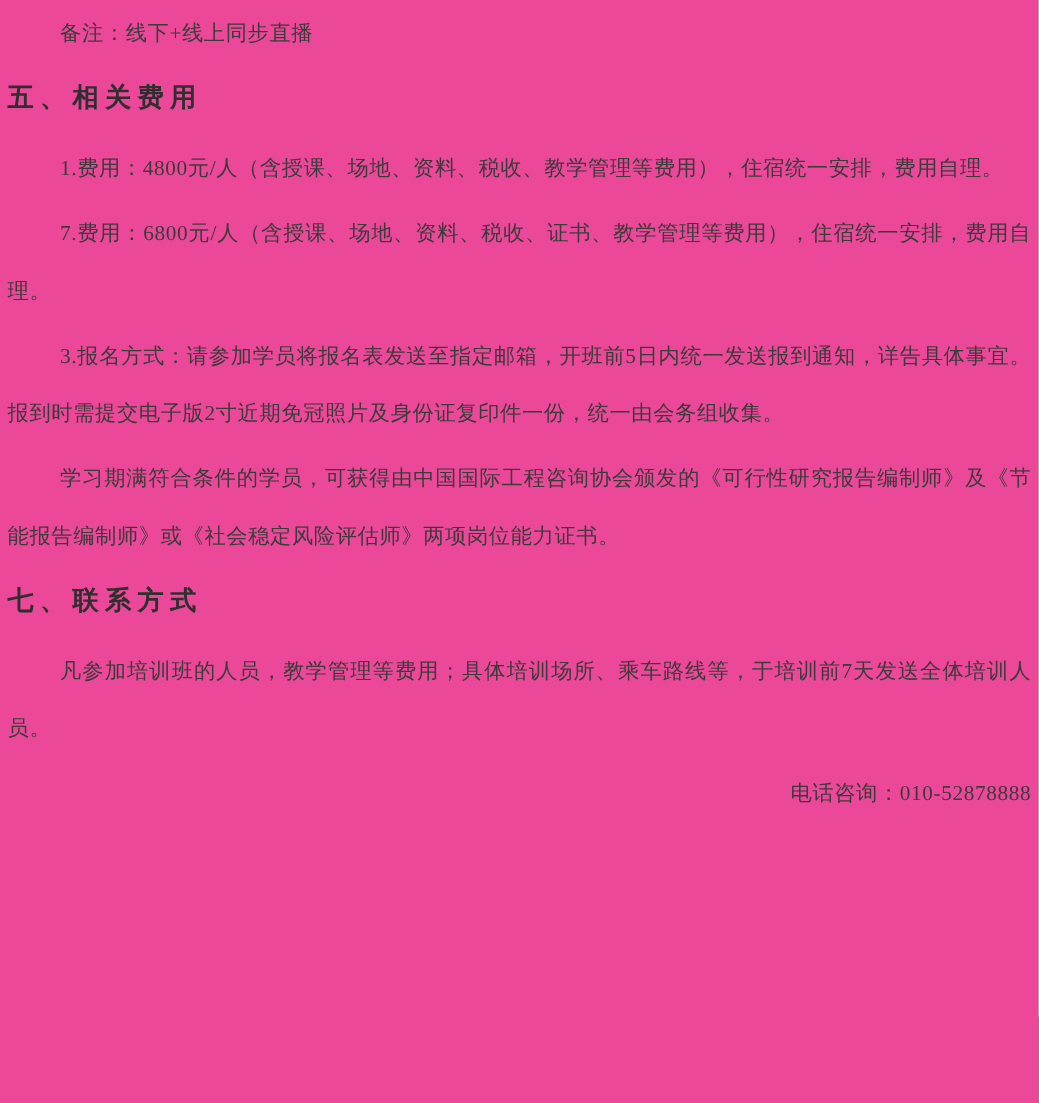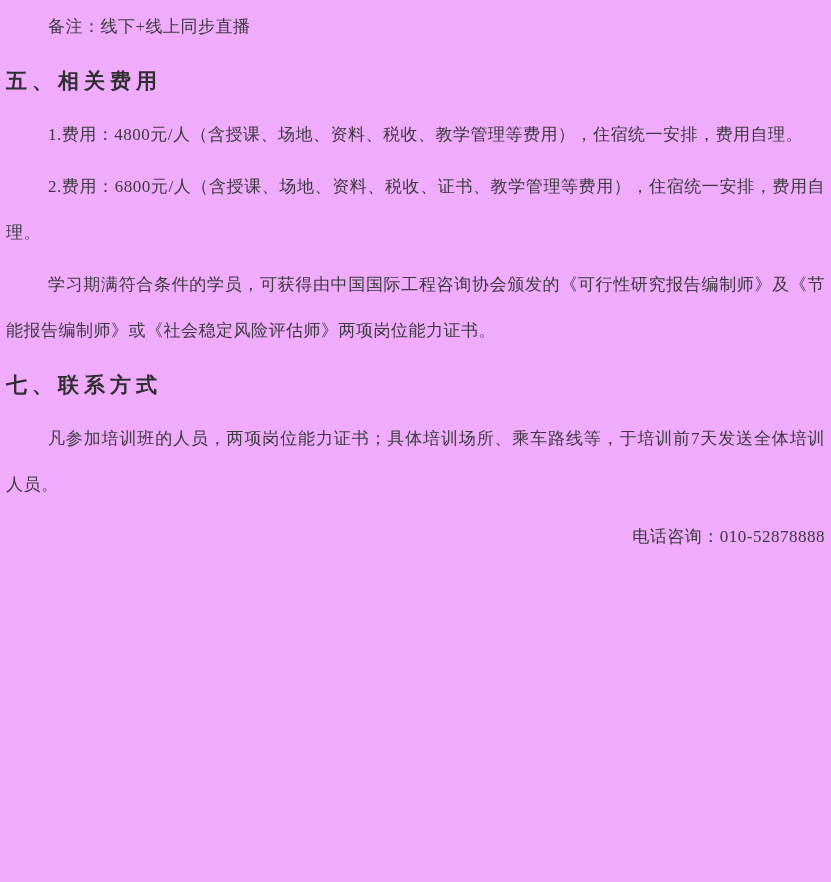--- a/index.html
+++ b/index.html
@@ -12,39 +12,39 @@
     height: 882px;
     overflow: hidden;
     font-family: "Liberation Serif", "DejaVu Serif", serif;
     color: #3b3b3b;
   }
   .page {
     box-sizing: border-box;
     width: 831px;
     height: 882px;
     padding: 4px 6px 0 6px;
-    background: #f0abfc;
+    background: #ec4899;
   }
   .para {
     margin: 0 0 6px 0;
     font-size: 17px;
     line-height: 46px;
     letter-spacing: 0.5px;
     text-indent: 42px;
     text-align: justify;
     white-space: pre-wrap;
   }
   .heading {
     margin: 16px 0 16px 0;
     font-size: 21px;
     line-height: 30px;
     font-weight: bold;
     letter-spacing: 5px;
     color: #2f2f2f;
-    font-family: Liberation Serif, serif;
+    font-family: Liberation Mono, monospace;
     text-indent: 0;
   }
   .contact-line {
     margin: 0 0 7px 0;
     font-size: 17px;
     line-height: 46px;
     letter-spacing: 0.5px;
     text-indent: 42px;
     text-align: right;
     white-space: pre-wrap;
@@ -54,27 +54,28 @@
 <body>
 
 <div class="page">
 
   <p class="para">备注：线下+线上同步直播</p>
 
   <h2 class="heading">五、相关费用</h2>
 
   <p class="para">1.费用：4800元/人（含授课、场地、资料、税收、教学管理等费用），住宿统一安排，费用自理。</p>
 
-  <p class="para">2.费用：6800元/人（含授课、场地、资料、税收、证书、教学管理等费用），住宿统一安排，费用自理。</p>
+  <p class="para">7.费用：6800元/人（含授课、场地、资料、税收、证书、教学管理等费用），住宿统一安排，费用自理。</p>
 
+  <p class="para">3.报名方式：请参加学员将报名表发送至指定邮箱，开班前5日内统一发送报到通知，详告具体事宜。报到时需提交电子版2寸近期免冠照片及身份证复印件一份，统一由会务组收集。</p>
 
 
   <p class="para">学习期满符合条件的学员，可获得由中国国际工程咨询协会颁发的《可行性研究报告编制师》及《节能报告编制师》或《社会稳定风险评估师》两项岗位能力证书。</p>
 
   <h2 class="heading">七、联系方式</h2>
 
-  <p class="para">凡参加培训班的人员，两项岗位能力证书；具体培训场所、乘车路线等，于培训前7天发送全体培训人员。</p>
+  <p class="para">凡参加培训班的人员，教学管理等费用；具体培训场所、乘车路线等，于培训前7天发送全体培训人员。</p>
 
   <p class="contact-line">电话咨询：010-52878888</p>
 
 
 
 </div>
 
 </body></html>

